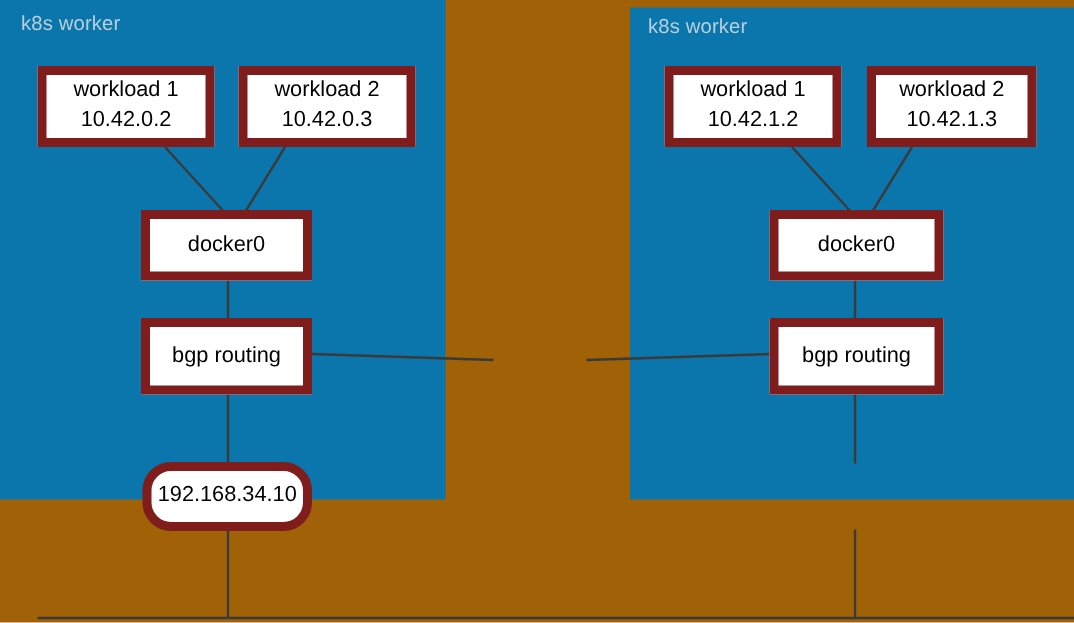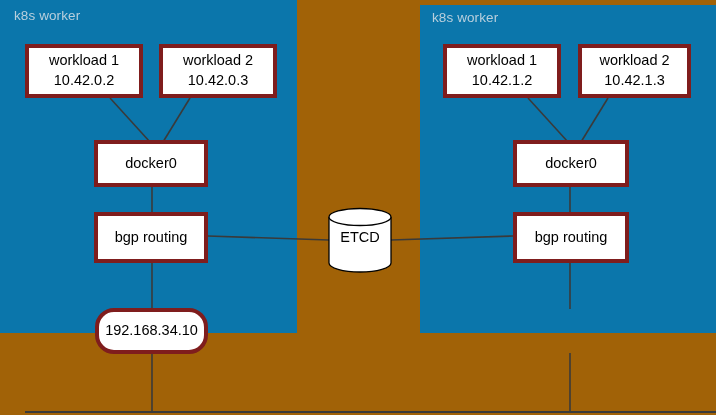--- a/index.html
+++ b/index.html
@@ -23,21 +23,21 @@
   .worker-label {
     position: absolute;
     font-size: 13.5px;
     color: #b8cfdd;
     letter-spacing: 0.1px;
     white-space: nowrap;
   }
   .node-box {
     position: absolute;
     background: #ffffff;
-    border: 4px solid #7f1d1d;
+    border: 6px solid #7f1d1d;
     box-sizing: border-box;
     display: flex;
     flex-direction: column;
     align-items: center;
     justify-content: center;
     font-size: 14.5px;
     color: #000000;
     line-height: 1.35;
     z-index: 5;
     text-align: center;
@@ -101,27 +101,20 @@
       <line x1="570" y1="353" x2="570" y2="412"></line>
 
       <line x1="208" y1="236" x2="329" y2="240"></line>
 
       <line x1="391" y1="240" x2="513" y2="236"></line>
 
       <line x1="25" y1="412" x2="716" y2="412" stroke-width="1.8"></line>
     </g>
   </svg>
 
-  <div class="etcd-wrap" style="left:328px; top:207px; width:64px; height:66px;">
-    <svg width="64" height="66" viewBox="0 0 64 66">
-      <path d="M1,10 L1,56 C1,61 15,65 32,65 C49,65 63,61 63,56 L63,10" fill="#ffffff" stroke="#000000" stroke-width="1.3"></path>
-      <ellipse cx="32" cy="10" rx="31" ry="8.5" fill="#ffffff" stroke="#000000" stroke-width="1.3"></ellipse>
-    </svg>
-    <div class="etcd-label">ETCD</div>
-  </div>
 
   <div class="node-box" style="left:25px; top:44px; width:118px; height:54px;">
     <span class="line1">workload 1</span>
     <span class="line2">10.42.0.2</span>
   </div>
 
   <div class="node-box" style="left:159px; top:44px; width:118px; height:54px;">
     <span class="line1">workload 2</span>
     <span class="line2">10.42.0.3</span>
   </div>

